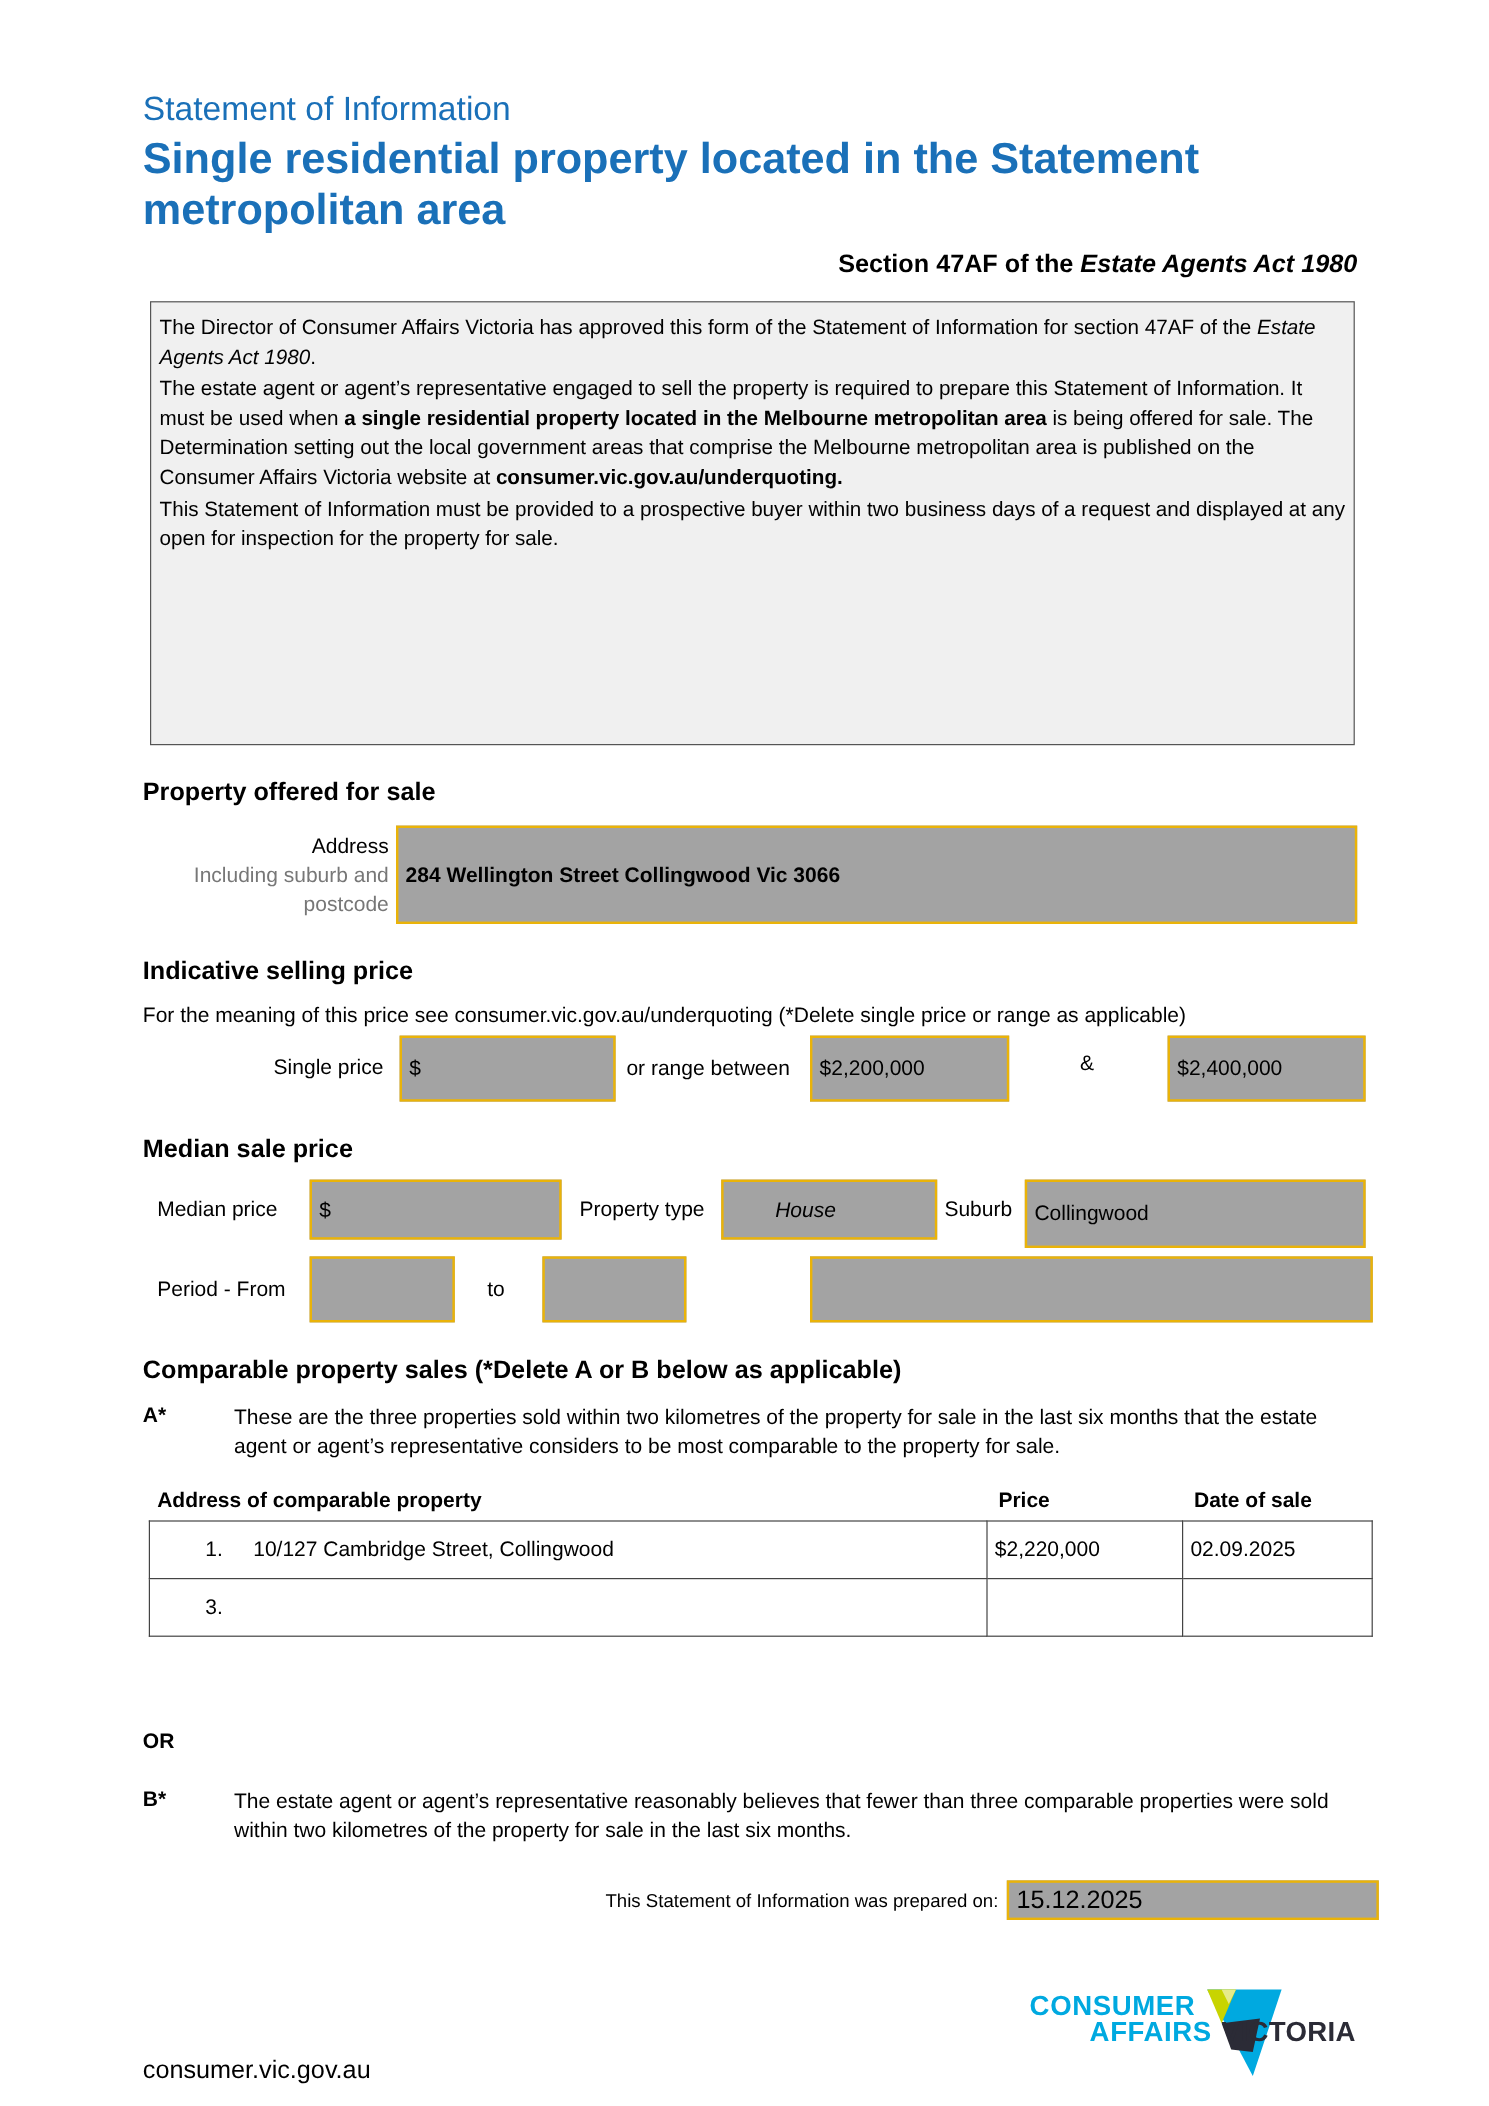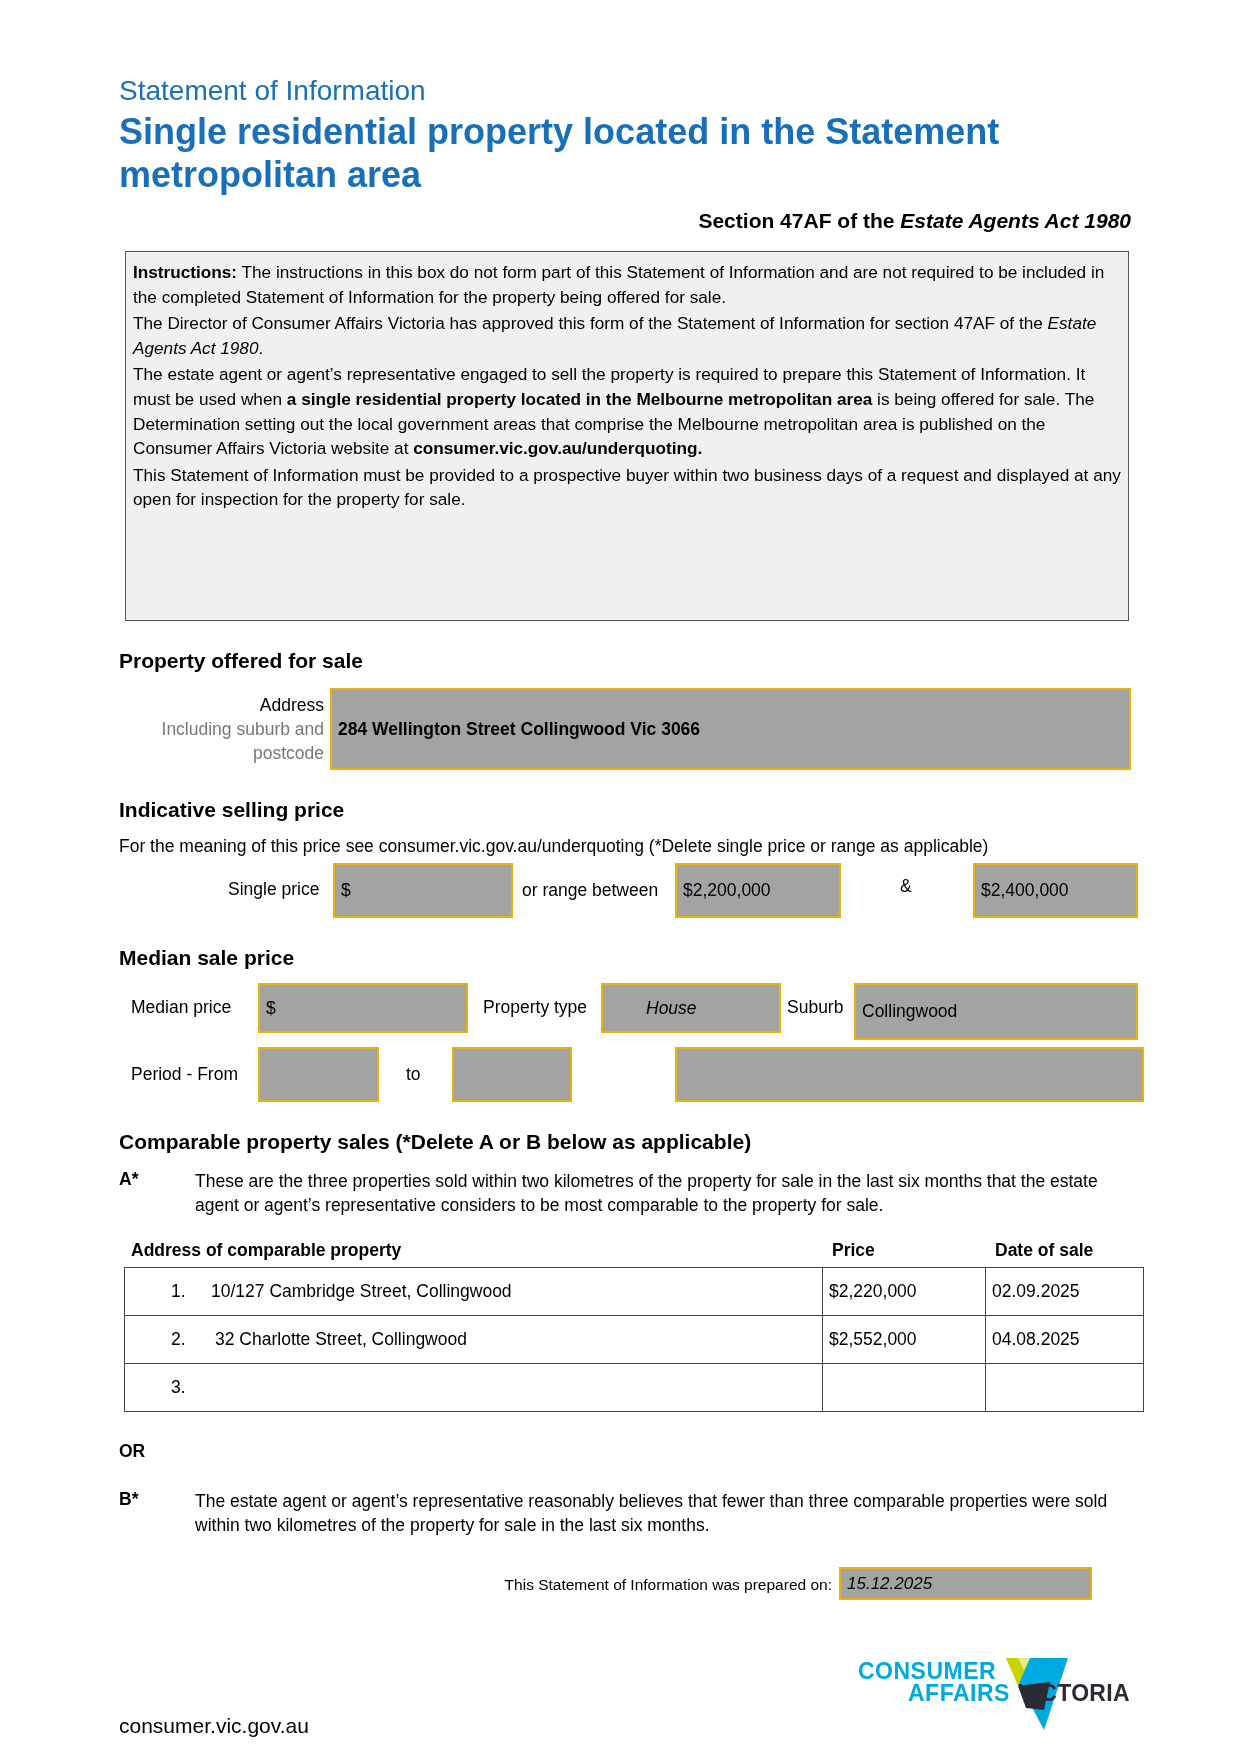--- a/index.html
+++ b/index.html
@@ -36,21 +36,20 @@
   .logo { left: 858px; top: 1652px; width: 280px; height: 80px; }
 </style>
 </head>
 <body>
 
 <div class="abs blue h-sub">Statement of Information</div>
 <div class="abs blue h-main">Single residential property located in the Statement metropolitan area</div>
 <div class="abs section-ref"><span>Section 47AF of the </span><i>Estate Agents Act 1980</i></div>
 
 <div class="abs instr">
-  <p><b>Instructions:</b><span> The instructions in this box do not form part of this Statement of Information and are not required to be included in the completed Statement of Information for the property being offered for sale.</span></p>
   <p><span>The Director of Consumer Affairs Victoria has approved this form of the Statement of Information for section 47AF of the </span><i>Estate Agents Act 1980</i><span>.</span></p>
   <p><span>The estate agent or agent’s representative engaged to sell the property is required to prepare this Statement of Information. It must be used when </span><b>a single residential property located in the Melbourne metropolitan area</b><span> is being offered for sale. The Determination setting out the local government areas that comprise the Melbourne metropolitan area is published on the Consumer Affairs Victoria website at </span><b>consumer.vic.gov.au/underquoting.</b></p>
   <p>This Statement of Information must be provided to a prospective buyer within two business days of a request and displayed at any open for inspection for the property for sale.</p>
 </div>
 
 <div class="abs sec-title" style="top:649px;">Property offered for sale</div>
 <div class="abs lbl" style="left:140px; top:693px; width:184px; text-align:right; line-height:24px;">
   <div>Address</div>
   <div style="color:#777;">Including suburb and</div>
   <div style="color:#777;">postcode</div>
@@ -89,38 +88,33 @@
 <div class="abs lbl" style="left:995px; top:1240px; font-weight:bold;">Date of sale</div>
 
 <table class="comp">
   <tbody>
       <tr>
     <td style="width:685px;"><span style="display:inline-block; width:40px; padding-left:40px;">1.</span><span>10/127 Cambridge Street, Collingwood</span></td>
     <td style="width:150px;">$2,220,000</td>
     <td>02.09.2025</td>
   </tr>
   <tr>
-    <td><span style="display:inline-block; width:44px; padding-left:40px;">2.</span><span>32 Charlotte Street, Collingwood</span></td>
-    <td>$2,552,000</td>
-    <td>04.08.2025</td>
-  </tr>
-  <tr>
     <td><span style="display:inline-block; width:40px; padding-left:40px;">3.</span><span></span></td>
     <td></td>
     <td></td>
   </tr>
 </tbody>
   </table>
 
 <div class="abs lbl" style="left:119px; top:1441px; font-weight:bold;">OR</div>
 <div class="abs lbl" style="left:119px; top:1489px; font-weight:bold;">B*</div>
 <div class="abs lbl" style="left:195px; top:1489px; width:940px; line-height:24px;">The estate agent or agent’s representative reasonably believes that fewer than three comparable properties were sold within two kilometres of the property for sale in the last six months.</div>
 
 <div class="abs" style="left:400px; top:1576px; width:432px; text-align:right; font-size:15.5px;">This Statement of Information was prepared on:</div>
-<div class="box" style="left:839px; top:1567px; width:253px; height:33px; font-size:17px;font-style:italic;">15.12.2025</div>
+<div class="box" style="left:839px; top:1567px; width:310px; height:33px; font-size:21px;">15.12.2025</div>
 
 <div class="abs" style="left:119px; top:1714px; font-size:21px;">consumer.vic.gov.au</div>
 
 <div class="abs logo">
   <svg width="280" height="80" viewBox="0 0 280 80">
     <polygon points="148,6 210,6 186,78" fill="#00a9e0"></polygon>
     <polygon points="148,6 172,6 160,34" fill="#c8d400"></polygon>
     <polygon points="160,6 172,6 166,18" fill="#e6ea8a"></polygon>
     <polygon points="160,34 192,30 186,58 168,56" fill="#2b2b36"></polygon>
   </svg>

